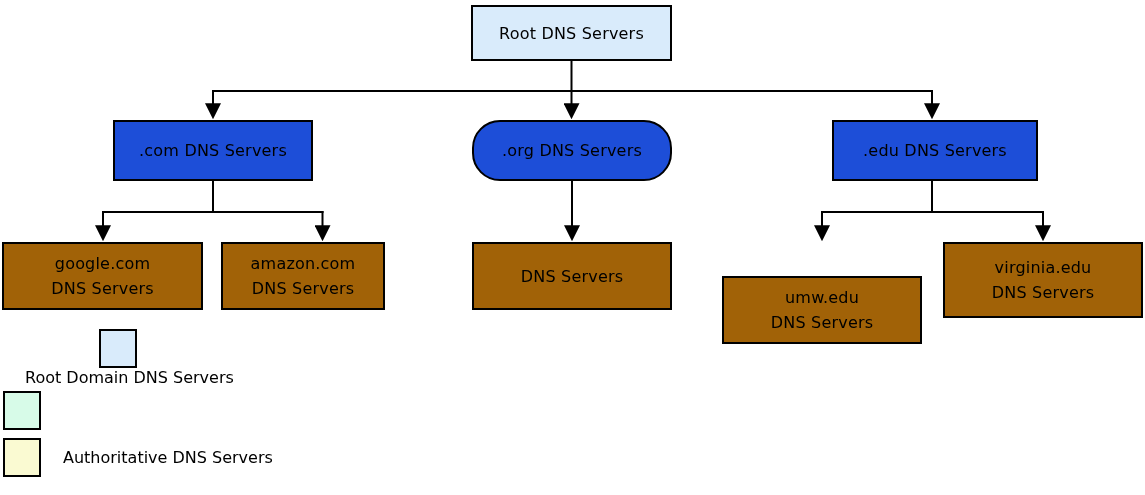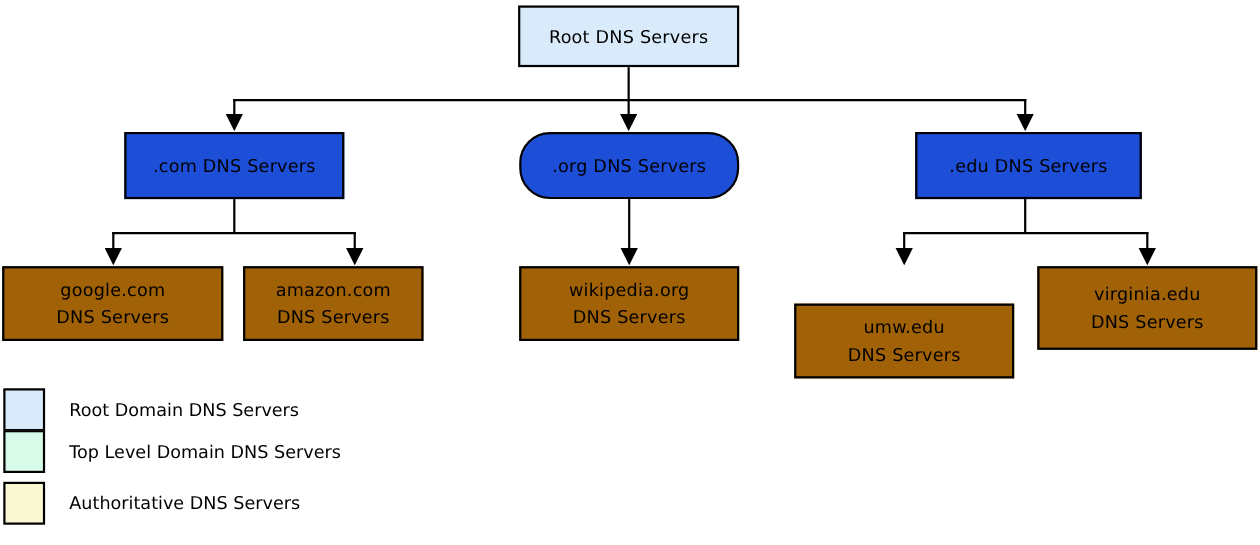--- a/index.html
+++ b/index.html
@@ -44,21 +44,21 @@
   .node-umw       { left: 722px; top: 242px; width: 200px; height: 68px; margin-top: 34px; }
   .node-virginia  { left: 943px; top: 242px; width: 200px; height: 76px; }
 
   .legend { position: absolute; left: 0; top: 0; }
   .legend-item {
     position: absolute;
     left: 3px;
     display: flex;
     align-items: center;
   }
-  .legend-item-1 { top: 353px; }
+  .legend-item-1 { top: 329px; flex-direction: column; }
   .legend-item-2 { top: 391px; }
   .legend-item-3 { top: 438px; justify-content: flex-end; }
   .legend-swatch {
     box-sizing: border-box;
     width: 38px; height: 39px;
     border: 2px solid #000000;
     flex: 0 0 auto;
   }
   .legend-swatch.root-fill { background: #d9ebfb; }
   .legend-swatch.tld-fill  { background: #d7fbe8; }
@@ -116,40 +116,38 @@
 
   <div class="node auth-fill node-google">
     <span>google.com</span>
     <span>DNS Servers</span>
   </div>
   <div class="node auth-fill node-amazon">
     <span>amazon.com</span>
     <span>DNS Servers</span>
   </div>
   <div class="node auth-fill node-wikipedia">
-    <span>wikipedia.org</span>
     <span>DNS Servers</span>
   </div>
   <div class="node auth-fill node-umw">
     <span>umw.edu</span>
     <span>DNS Servers</span>
   </div>
   <div class="node auth-fill node-virginia">
     <span>virginia.edu</span>
     <span>DNS Servers</span>
   </div>
 
   <div class="legend">
     <div class="legend-item legend-item-1">
       <div class="legend-swatch root-fill"></div>
       <div class="legend-label">Root Domain DNS Servers</div>
     </div>
     <div class="legend-item legend-item-2">
       <div class="legend-swatch tld-fill"></div>
-      <div class="legend-label">Top Level Domain DNS Servers</div>
     </div>
     <div class="legend-item legend-item-3">
       <div class="legend-swatch auth-fill"></div>
       <div class="legend-label">Authoritative DNS Servers</div>
     </div>
   </div>
 
 </div>
 
 </body></html>

